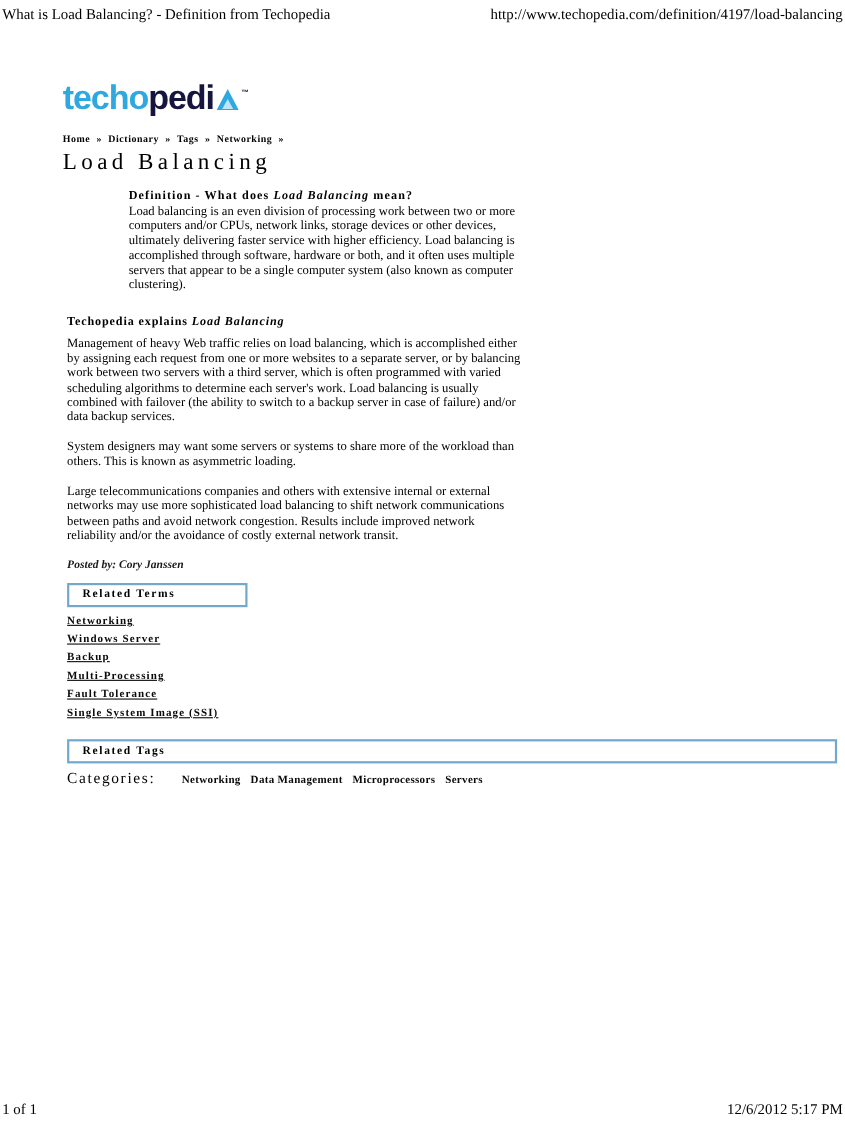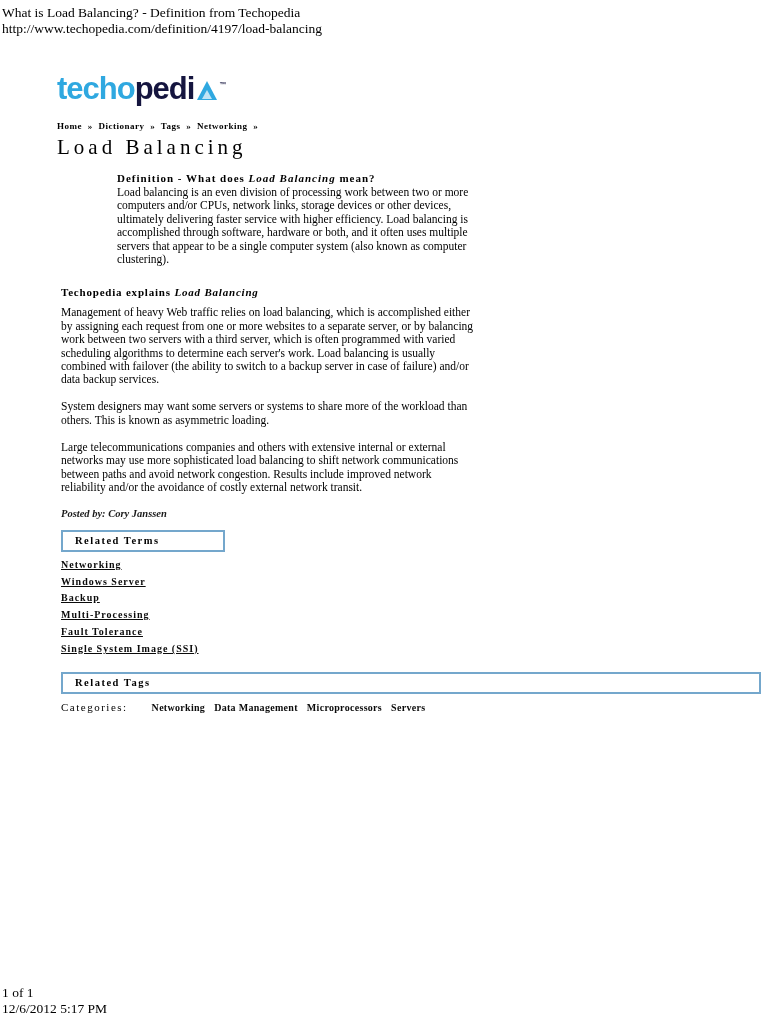--- a/index.html
+++ b/index.html
@@ -5,21 +5,21 @@
   * { margin:0; padding:0; box-sizing:border-box; }
   html,body { background:#ffffff; }
   .page {
     position:relative; width:768px; height:1024px; background:#fff;
     font-family:"Liberation Serif", serif; color:#000; overflow:hidden;
   }
   
   .print-header, .print-footer {
     position:absolute; left:2px; right:2px;
     display:flex; justify-content:space-between;
-    font-size:13.5px; color:#000;flex-direction:column;
+    font-size:13.5px; color:#000;
   }
   .print-header { top:5px; }
   .print-footer { bottom:7px; }
 
   .content { position:absolute; left:57px; top:70px; width:650px; }
 
   
   .logo { display:flex; align-items:flex-end; font-family:"Liberation Sans", sans-serif;
           font-weight:bold; font-size:31px; letter-spacing:-1px; line-height:30px; }
   .logo-light { color:#2fa8e0; }
@@ -56,21 +56,21 @@
   .blue-box { border:2px solid #74a7cc; padding:3px 0 4px 12px;
               font-size:10.5px; font-weight:bold; letter-spacing:1.5px; }
   .terms-box { margin-left:4px; margin-top:11px; width:164px; }
   .tags-box  { margin-left:4px; margin-top:18px; width:700px; }
 
   .terms-links { margin-left:4px; margin-top:7px; }
   .term-link { display:block; font-size:10px; font-weight:bold; letter-spacing:1px;
                color:#0a0a0a; text-decoration:underline; margin-bottom:5.8px; cursor:pointer; }
 
   .categories { margin-left:4px; margin-top:7px; display:flex; align-items:baseline; }
-  .cat-label { font-size:11px; letter-spacing:1.5px; margin-right:24px; }
+  .cat-label { font-size:14px; letter-spacing:1.5px; margin-right:24px; }
   .cat-link { font-size:10px; font-weight:bold; letter-spacing:0.3px; margin-right:9px;
               color:#0a0a0a; text-decoration:none; cursor:pointer; }
 </style>
 </head>
 <body>
 
 <div class="page">
 
   <div class="print-header">
     <span>What is Load Balancing? - Definition from Techopedia</span>

